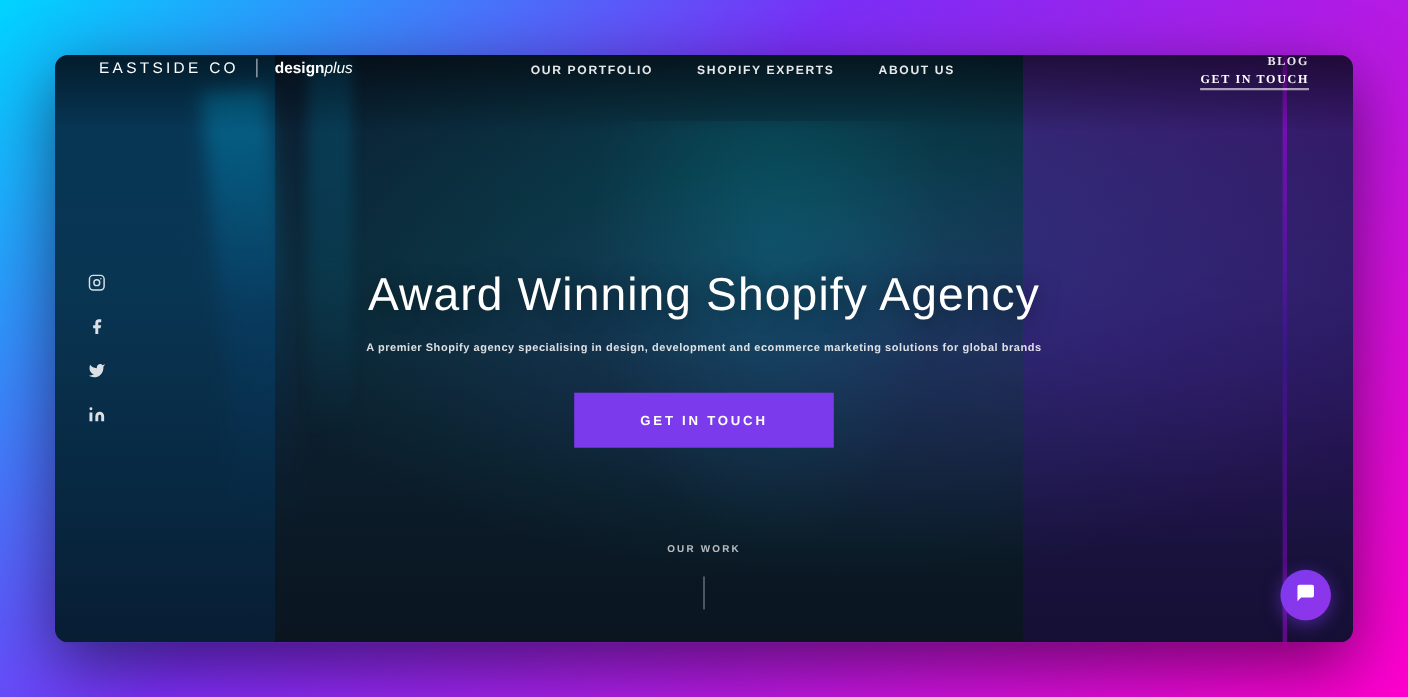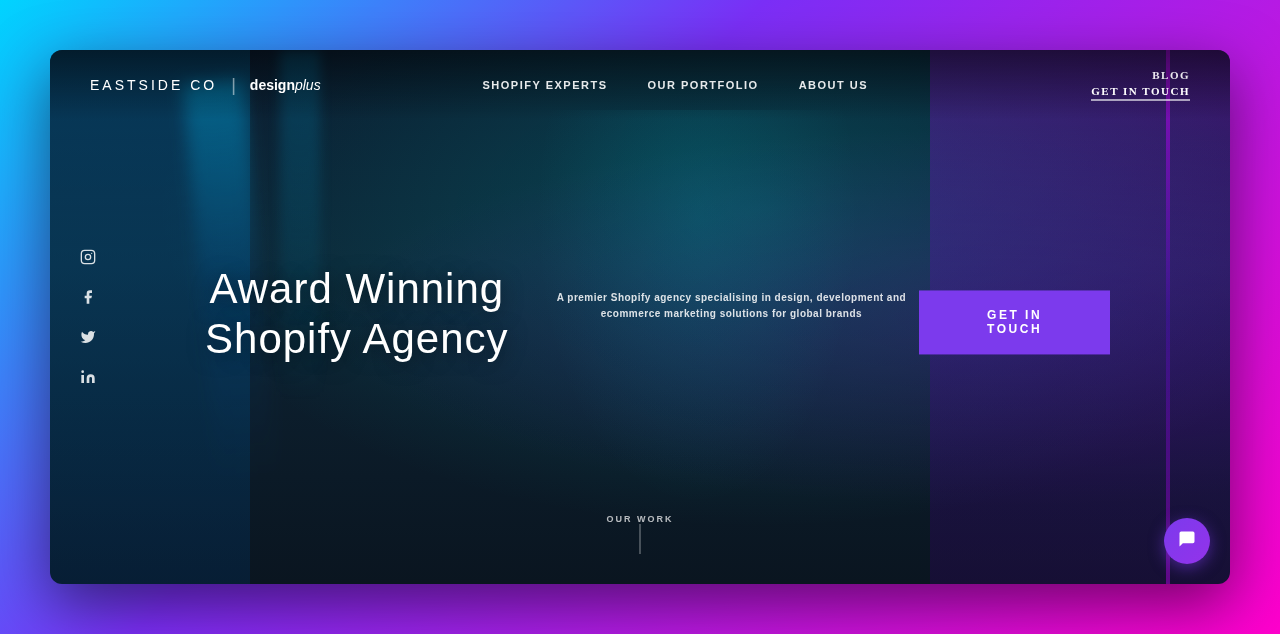--- a/index.html
+++ b/index.html
@@ -57,21 +57,21 @@
     }
 
     
     .navbar {
       position: absolute;
       top: 0;
       left: 0;
       right: 0;
       height: 70px;
       display: flex;
-      align-items: center;
+      align-items: flex-start;
       padding: 0 40px;
       z-index: 10;
       background: linear-gradient(180deg, rgba(0,0,0,0.5) 0%, transparent 100%);
     }
 
     .logo-area {
       display: flex;
       align-items: center;
       gap: 10px;
       min-width: 220px;
@@ -175,21 +175,21 @@
     }
 
     
     .hero-content {
       position: absolute;
       left: 0;
       right: 0;
       top: 50%;
       transform: translateY(-45%);
       display: flex;
-      flex-direction: row;
+      flex-direction: column;
       align-items: center;
       text-align: center;
       z-index: 10;
       padding: 0 120px;
     }
 
     .hero-title {
       color: #ffffff;
       font-size: 42px;
       font-weight: 400;
@@ -224,21 +224,21 @@
 
     
     .our-work-indicator {
       position: absolute;
       bottom: 30px;
       left: 50%;
       transform: translateX(-50%);
       display: flex;
       flex-direction: column;
       align-items: center;
-      gap: 0;
+      gap: 20px;
       z-index: 10;
       margin-top: 30px;
     }
 
     .our-work-text {
       color: rgba(255,255,255,0.7);
       font-size: 9px;
       font-weight: 600;
       letter-spacing: 2px;
       text-transform: uppercase;
@@ -335,22 +335,22 @@
   <nav class="navbar">
     <div class="logo-area">
       <span class="logo-text">EASTSIDE CO</span>
       <span class="logo-divider">|</span>
       <span class="shopify-plus">
         <span>design</span>plus
       </span>
     </div>
 
     <div class="nav-links">
+      <span class="nav-link">OUR PORTFOLIO</span>
       <span class="nav-link">SHOPIFY EXPERTS</span>
-      <span class="nav-link">OUR PORTFOLIO</span>
       <span class="nav-link">ABOUT US</span>
     </div>
 
     <div class="nav-right">
       <span class="nav-blog">BLOG</span>
       <span class="nav-get-in-touch">GET IN TOUCH</span>
     </div>
   </nav>
 
   <div class="social-sidebar">

